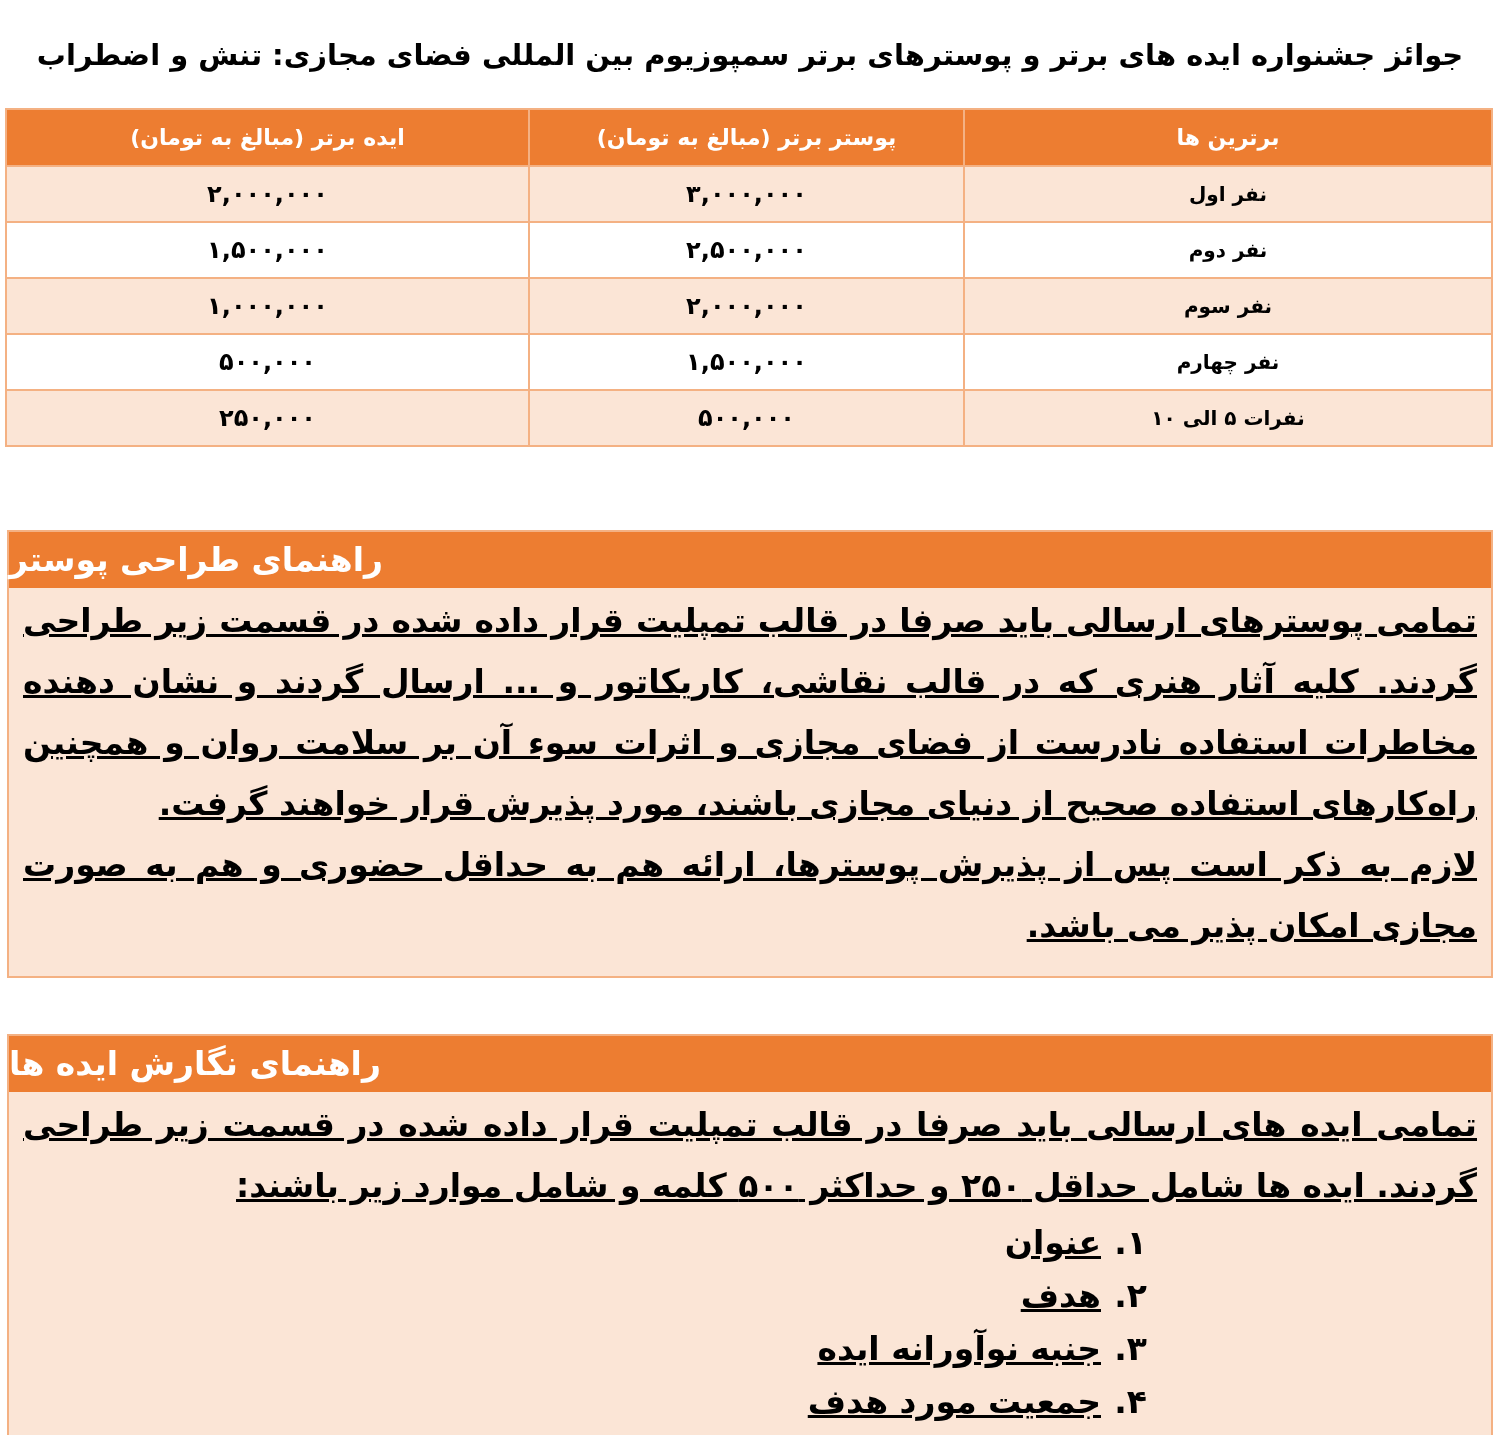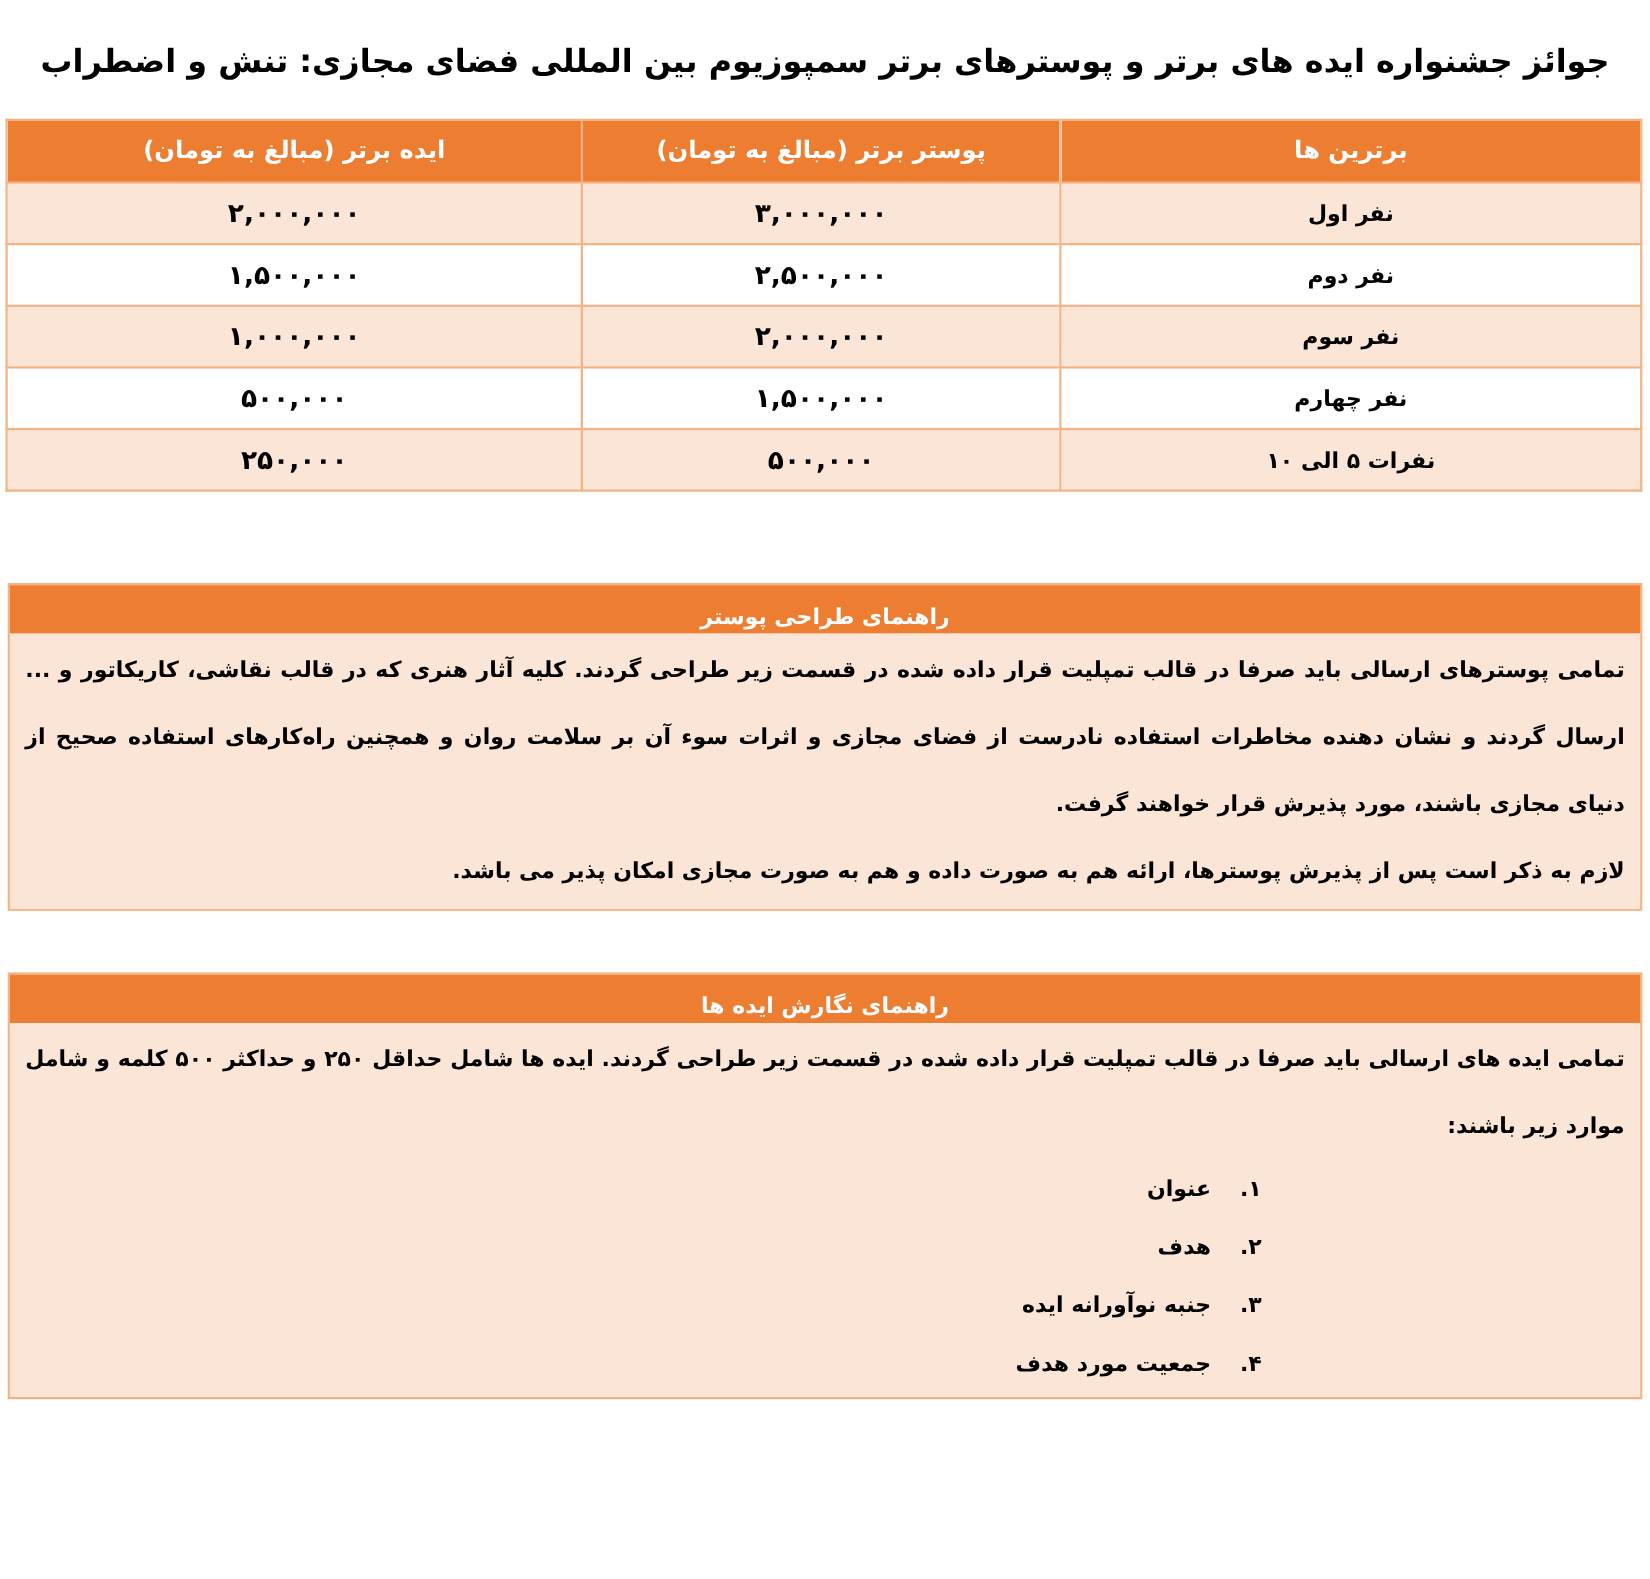--- a/index.html
+++ b/index.html
@@ -61,31 +61,32 @@
   .section {
     margin: 0 7px;
     border: 2px solid #F4B183;
   }
   .section-1 { margin-top: 83px; }
   .section-2 { margin-top: 56px; }
   .section-header {
     background: #ED7D31;
     color: #ffffff;
     font-weight: bold;
-    font-size: 20px;
-    text-align: center;
-    height: 44px;
+    font-size: 33px;
+    text-align: left;
+    height: 56px;
     line-height: 56px;
   }
   .section-body {
     background: #FBE5D6;
-    padding: 2px 14px 4px;
-    font-size: 20px;
+    padding: 2px 14px 20px;
+    font-size: 33px;
     font-weight: bold;
     text-align: justify;
+    text-decoration: underline;
   }
   .section-body p { margin: 0; line-height: 61px; }
 
   .idea-list { padding: 0 330px 0 0; margin: 0; }
   .idea-item { line-height: 53px; white-space: nowrap; }
   .idea-item .num {
     display: inline-block;
     min-width: 34px;
     font-weight: bold;
   }
@@ -132,21 +133,21 @@
         <td class="amount-cell">۵۰۰,۰۰۰</td>
         <td class="amount-cell">۲۵۰,۰۰۰</td>
       </tr>
     </tbody>
   </table>
 
   <div class="section section-1">
     <div class="section-header">راهنمای طراحی پوستر</div>
     <div class="section-body">
       <p>تمامی پوسترهای ارسالی باید صرفا در قالب تمپلیت قرار داده شده در قسمت زیر طراحی گردند. کلیه آثار هنری که در قالب نقاشی، کاریکاتور و ... ارسال گردند و نشان دهنده مخاطرات استفاده نادرست از فضای مجازی و اثرات سوء آن بر سلامت روان و همچنین راه‌کارهای استفاده صحیح از دنیای مجازی باشند، مورد پذیرش قرار خواهند گرفت.</p>
-      <p>لازم به ذکر است پس از پذیرش پوسترها، ارائه هم به صورت داده و هم به صورت مجازی امکان پذیر می باشد.</p>
+      <p>لازم به ذکر است پس از پذیرش پوسترها، ارائه هم به حداقل حضوری و هم به صورت مجازی امکان پذیر می باشد.</p>
     </div>
   </div>
 
   <div class="section section-2">
     <div class="section-header">راهنمای نگارش ایده ها</div>
     <div class="section-body">
       <p>تمامی ایده های ارسالی باید صرفا در قالب تمپلیت قرار داده شده در قسمت زیر طراحی گردند. ایده ها شامل حداقل ۲۵۰ و حداکثر ۵۰۰ کلمه و شامل موارد زیر باشند:</p>
       <div class="idea-list">
         <div class="idea-item">
           <span class="num">۱.</span><span class="label">عنوان</span>

